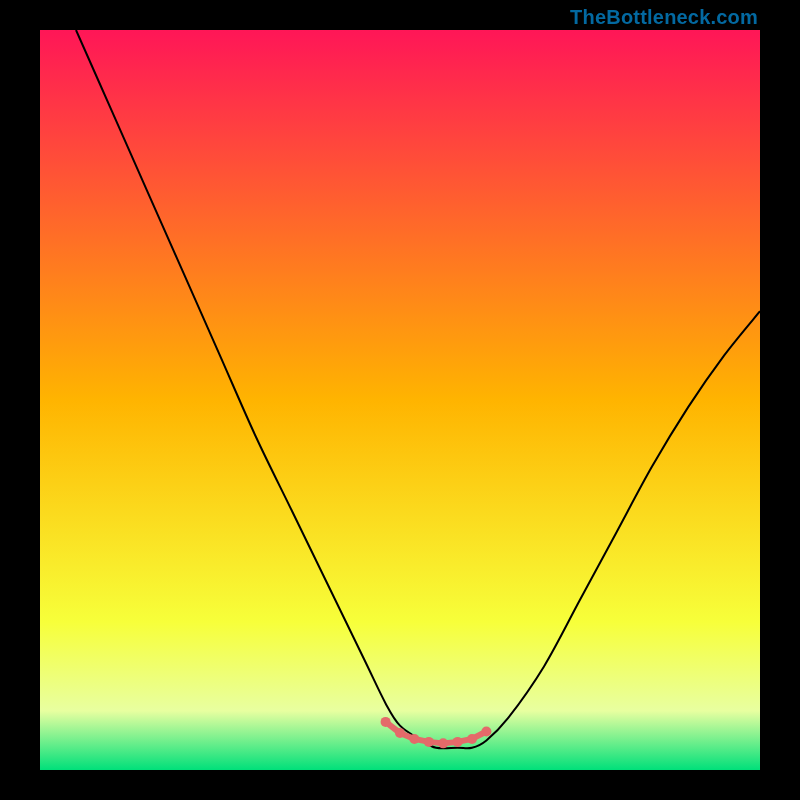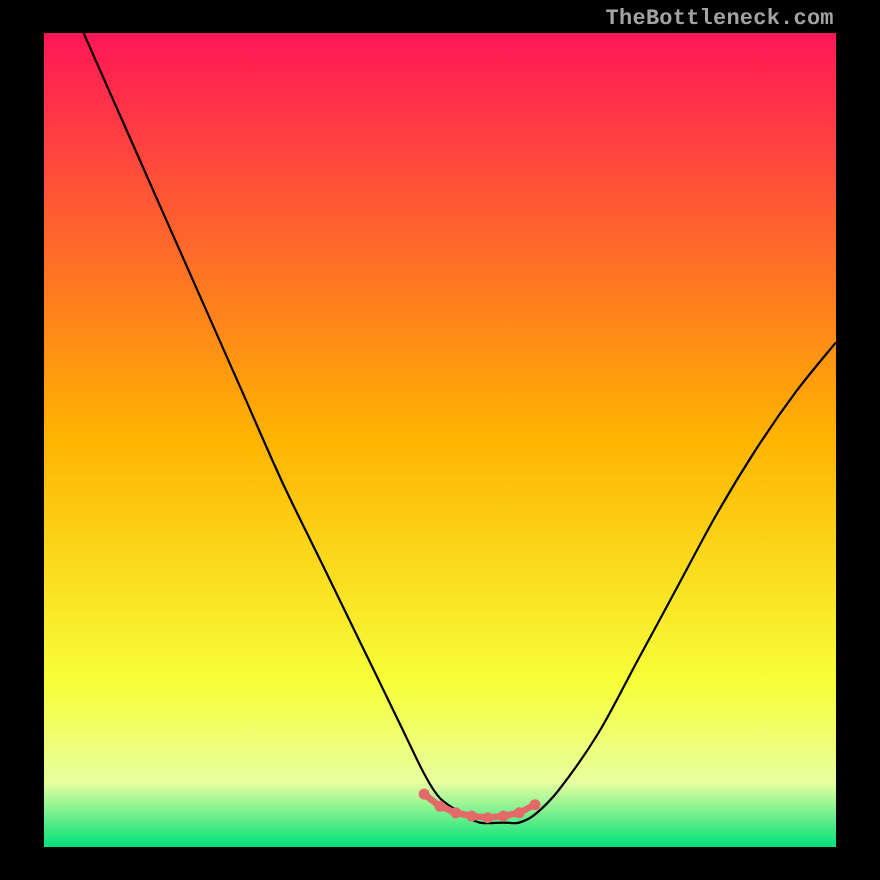--- a/index.html
+++ b/index.html
@@ -23,24 +23,24 @@
     left: 40px;
     top: 30px;
     width: 720px;
     height: 740px;
     overflow: hidden;
   }
   .watermark {
     position: absolute;
     top: 6px;
     right: 42px;
-    font-family: Liberation Mono, monospace;
+    font-family: Liberation Sans, sans-serif;
     font-size: 20px;
     font-weight: 600;
-    color: #a3a3a3;
+    color: #0369a1;
     letter-spacing: 0.2px;
   }
   svg { display: block; }
 </style>
 </head>
 <body>
 
 <div class="frame">
   <div class="watermark">TheBottleneck.com</div>
   <div class="plot">

